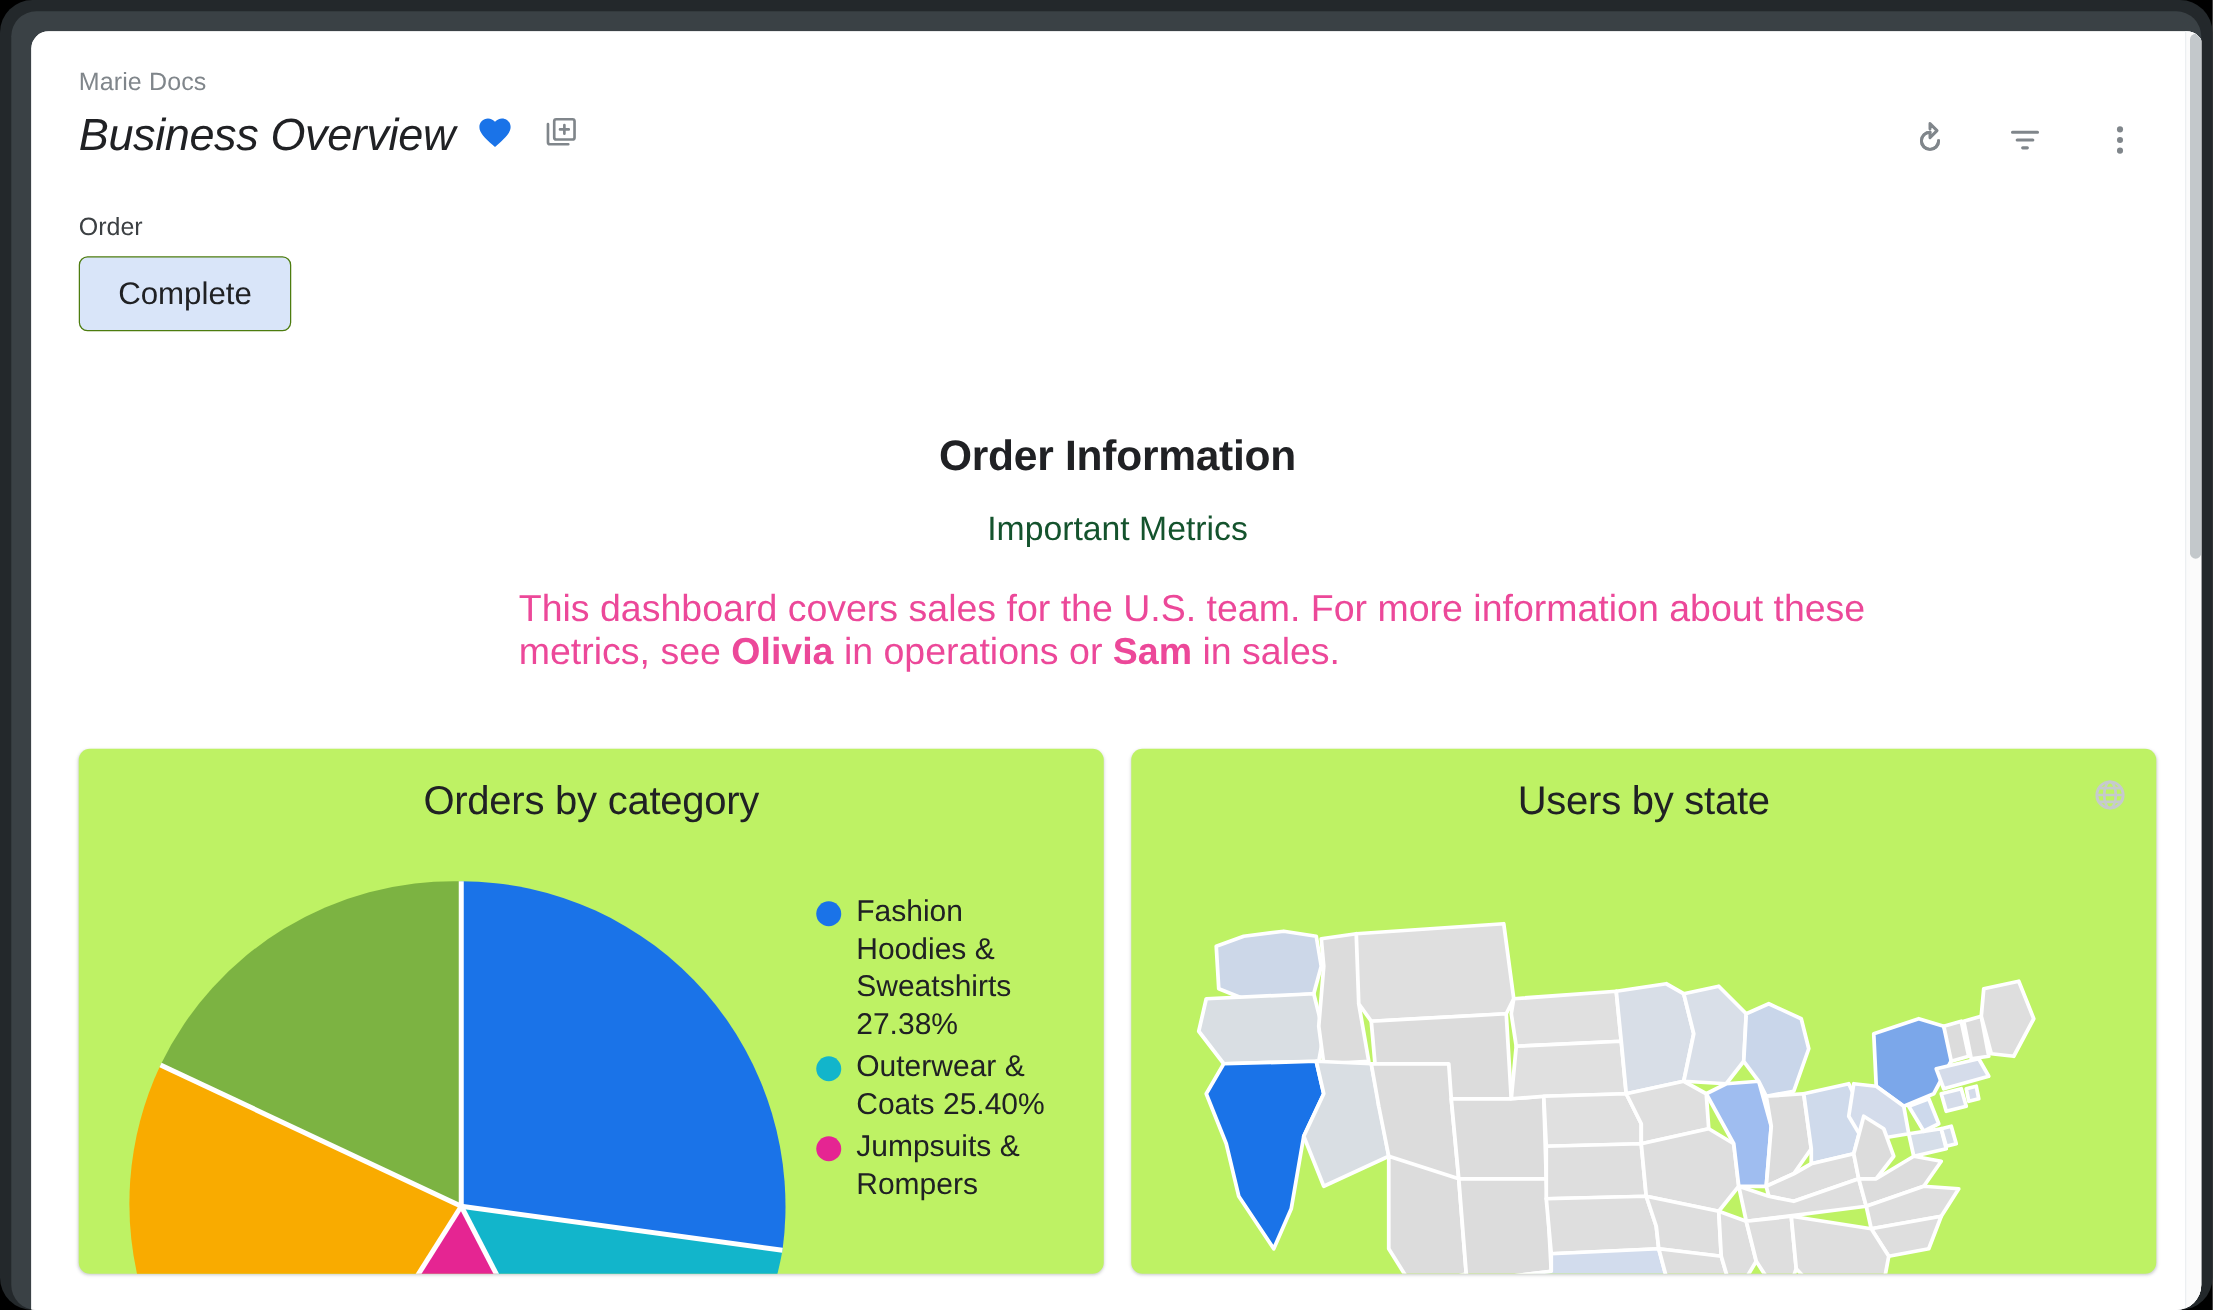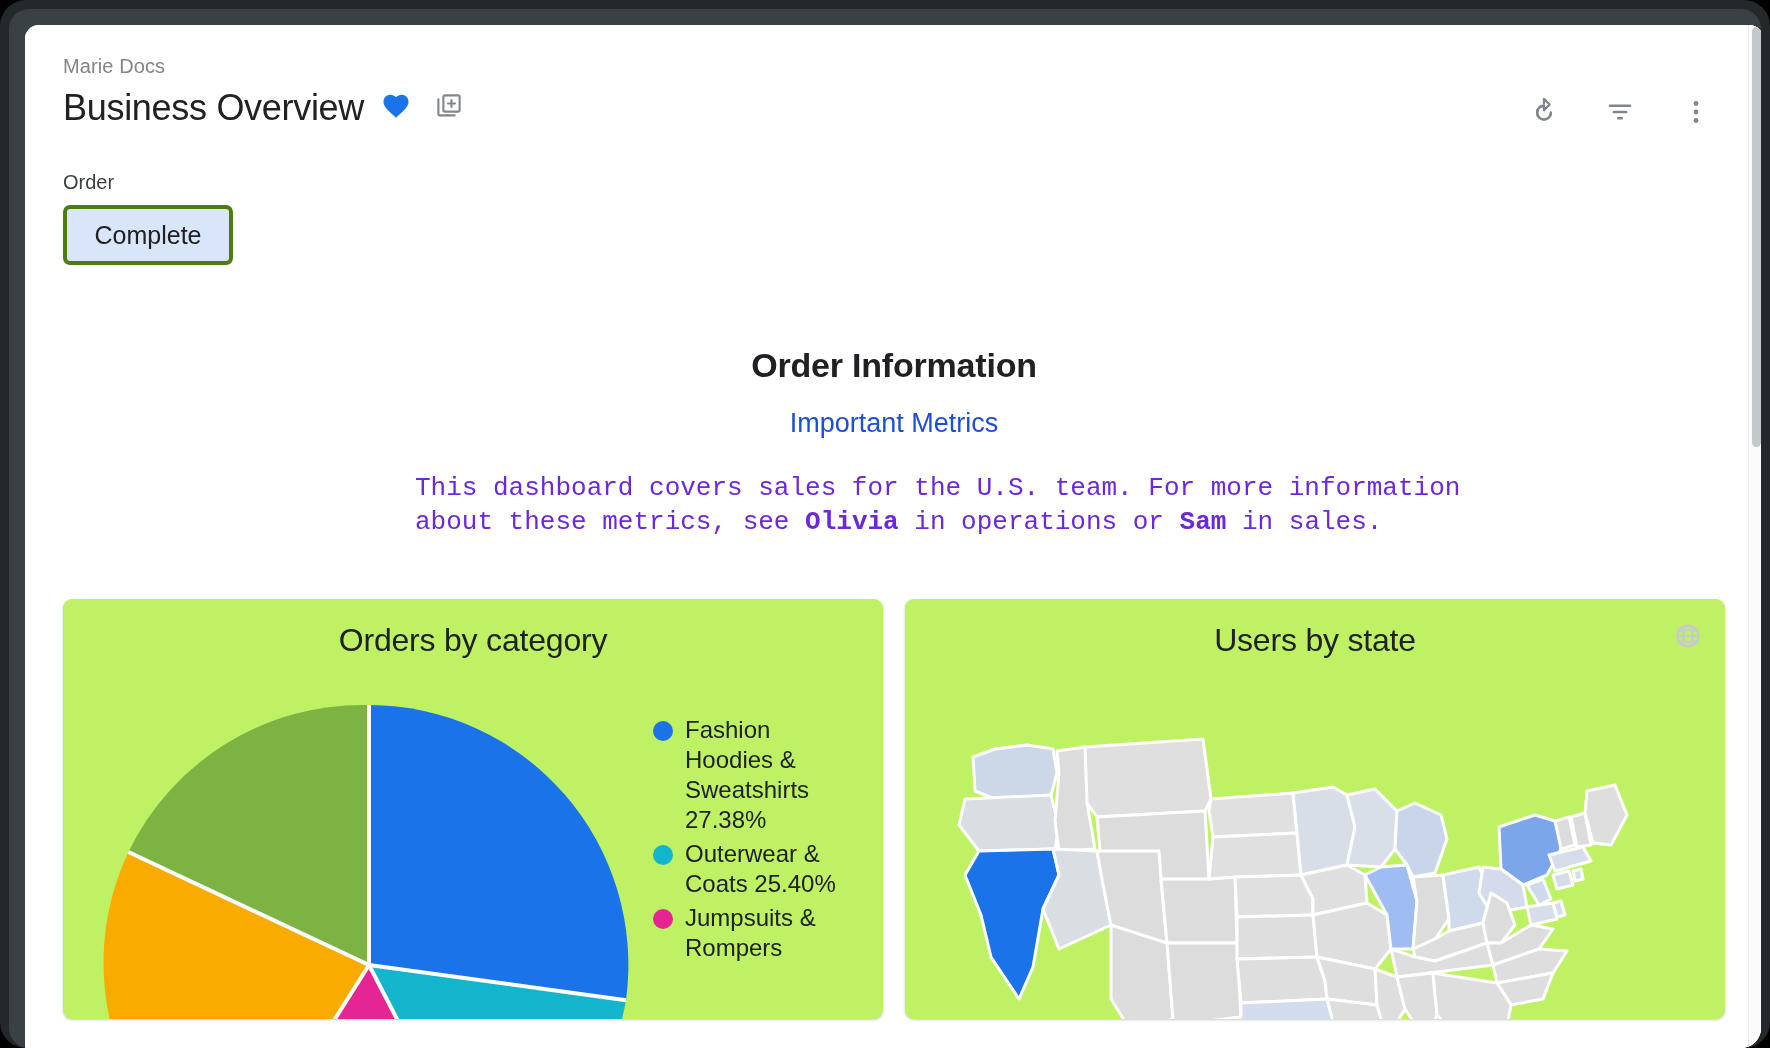--- a/index.html
+++ b/index.html
@@ -74,20 +74,21 @@
     font-size: 20px;
     color: #80868b;
     letter-spacing: .1px;
     line-height: 26px;
   }
   .title-row {
     display: flex;
     align-items: center;
     gap: 17px;
     margin-top: 6px;
+    font-style: italic;
   }
   .page-title {
     font-size: 36px;
     font-weight: 400;
     color: #202124;
     letter-spacing: -.3px;
     line-height: 46px;
   }
   .heart-icon { display: block; }
   .add-icon   { display: block; margin-left: 6px; }
@@ -119,21 +120,21 @@
     margin-bottom: 10px;
   }
   .filter-chip {
     display: inline-flex;
     align-items: center;
     justify-content: center;
     min-width: 170px;
     height: 60px;
     padding: 0 22px;
     background: #d9e5f9;
-    border: 4px solid #4d7c0f;
+    border: 1px solid #4d7c0f;
     border-radius: 7px;
     font-size: 25px;
     color: #202124;
     cursor: pointer;
   }
 
   
   .section-block {
     margin-top: 78px;
     padding: 0 38px;
@@ -143,32 +144,31 @@
     font-size: 34px;
     font-weight: 700;
     color: #202124;
     line-height: 44px;
     letter-spacing: -.2px;
   }
   .section-subtitle {
     text-align: center;
     font-size: 27px;
     font-weight: 400;
-    color: #1d4ed8;
+    color: #14532d;
     line-height: 36px;
     margin-top: 18px;
   }
   .section-body {
     margin: 30px auto 0 auto;
     max-width: 1290px;
-    font-size: 26px;
+    font-size: 30px;
     line-height: 34px;
-    color: #6d28d9;
+    color: #ec4899;
     padding-left: 166px;
-    font-family: Liberation Mono, monospace;
   }
   .section-body b { font-weight: 700; }
 
   
   .tiles {
     display: flex;
     gap: 22px;
     padding: 0 38px;
     margin-top: 60px;
   }

